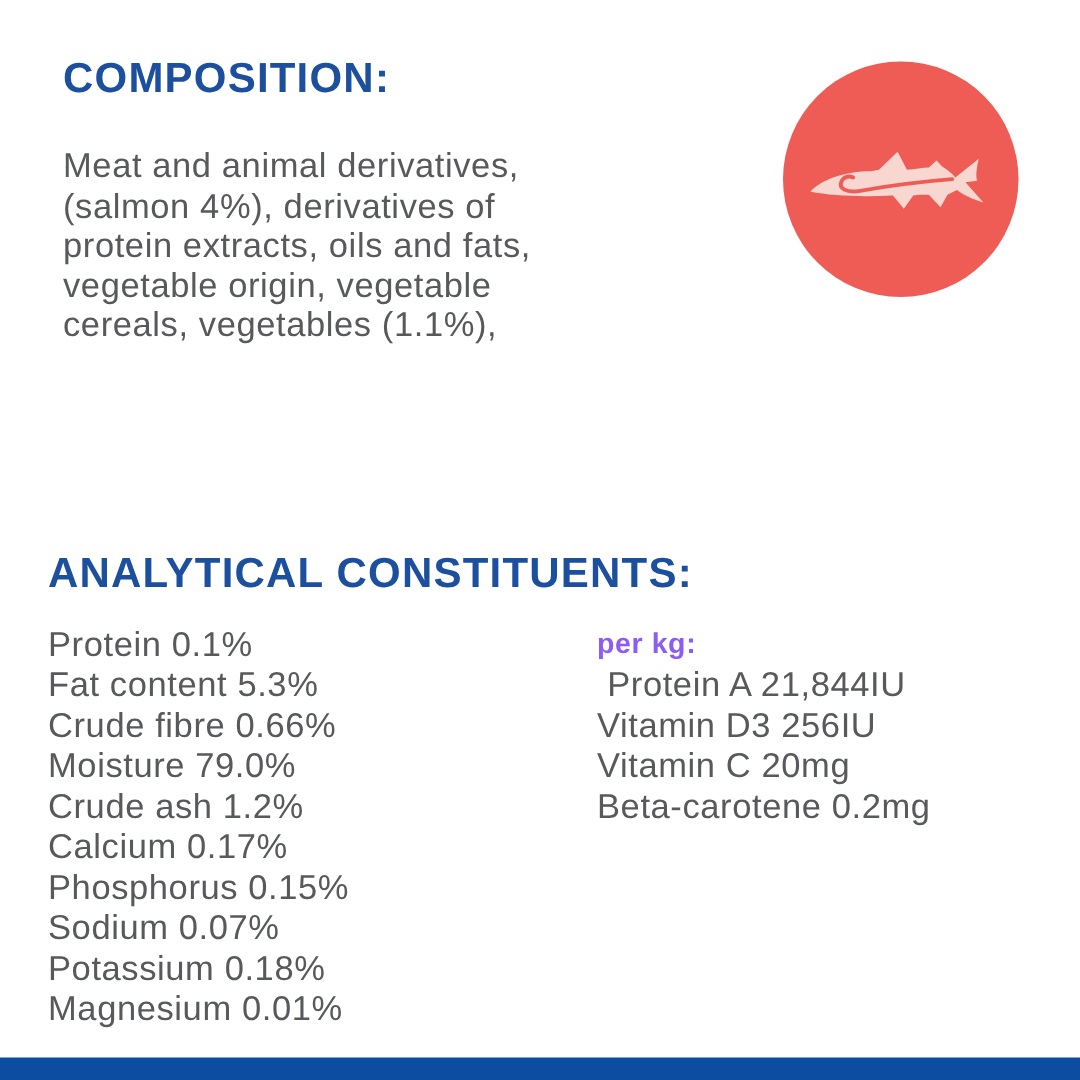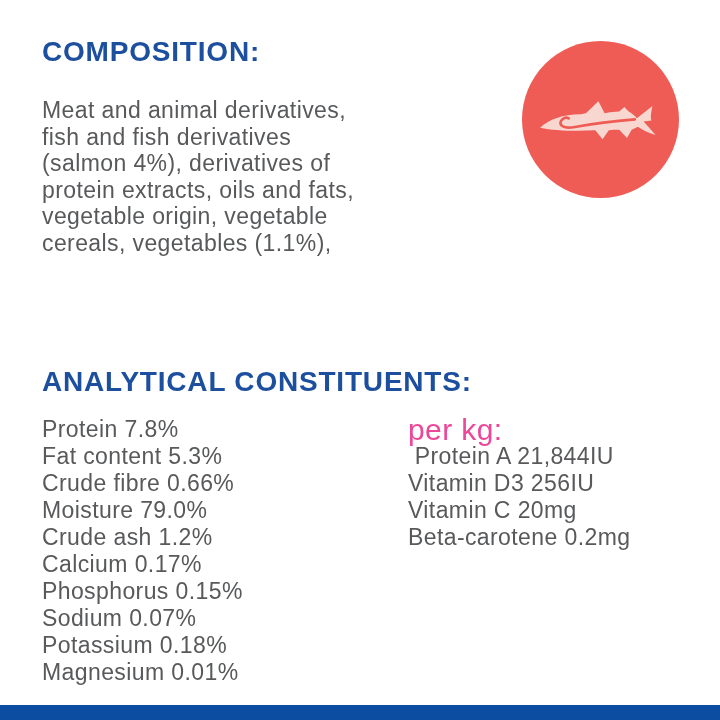--- a/index.html
+++ b/index.html
@@ -42,60 +42,59 @@
     width: 157px; height: 157px;
     border-radius: 50%;
     background: #ee5c55;
     display: flex;
     align-items: center;
     justify-content: center;
   }
   .fish-badge svg { width: 130px; height: 58px; margin-top: 4px; }
   .analytical-section {
     position: absolute;
-    left: 42px; top: 366px;
+    left: 32px; top: 366px;
     width: 650px;
   }
   .columns {
     display: flex;
     margin-top: 18px;
   }
   .col-left { width: 366px; }
   .col-right { width: 280px; }
   .analytic-line {
     font-size: 23px;
     line-height: 27px;
     letter-spacing: 0.4px;
     white-space: pre;
     color: #58595b;
   }
   .perkg {
-    font-size: 30px;
+    font-size: 19px;
     line-height: 27px;
     letter-spacing: 0.4px;
-    font-weight: 400;
-    color: #ec4899;
+    font-weight: 700;
+    color: #8b5cf6;
   }
   .bottom-bar {
     position: absolute;
     left: 0; top: 705px;
     width: 720px; height: 15px;
     background: #0d4da1;
   }
 </style>
 </head>
 <body>
 
 <div class="page">
 
   <section class="composition-section">
     <h1 class="section-heading">COMPOSITION:</h1>
     <div class="body-lines">
       <div class="body-line">Meat and animal derivatives,</div>
-      <div class="body-line">fish and fish derivatives</div>
       <div class="body-line">(salmon 4%), derivatives of</div>
       <div class="body-line">protein extracts, oils and fats,</div>
       <div class="body-line">vegetable origin, vegetable</div>
       <div class="body-line">cereals, vegetables (1.1%),</div>
     </div>
   </section>
 
   <div class="fish-badge">
     <svg viewBox="0 0 250 110" aria-hidden="true">
       <path fill="#f8d7d0" d="
@@ -126,21 +125,21 @@
         C 140 54 100 60 72 65
         C 54 68 44 62 48 53
         C 51 47 58 45 63 48"></path>
     </svg>
   </div>
 
   <section class="analytical-section">
     <h1 class="section-heading">ANALYTICAL CONSTITUENTS:</h1>
     <div class="columns">
       <div class="col-left">
-        <div class="analytic-line">Protein 7.8%</div>
+        <div class="analytic-line">Protein 0.1%</div>
         <div class="analytic-line">Fat content 5.3%</div>
         <div class="analytic-line">Crude fibre 0.66%</div>
         <div class="analytic-line">Moisture 79.0%</div>
         <div class="analytic-line">Crude ash 1.2%</div>
         <div class="analytic-line">Calcium 0.17%</div>
         <div class="analytic-line">Phosphorus 0.15%</div>
         <div class="analytic-line">Sodium 0.07%</div>
         <div class="analytic-line">Potassium 0.18%</div>
         <div class="analytic-line">Magnesium 0.01%</div>
       </div>

